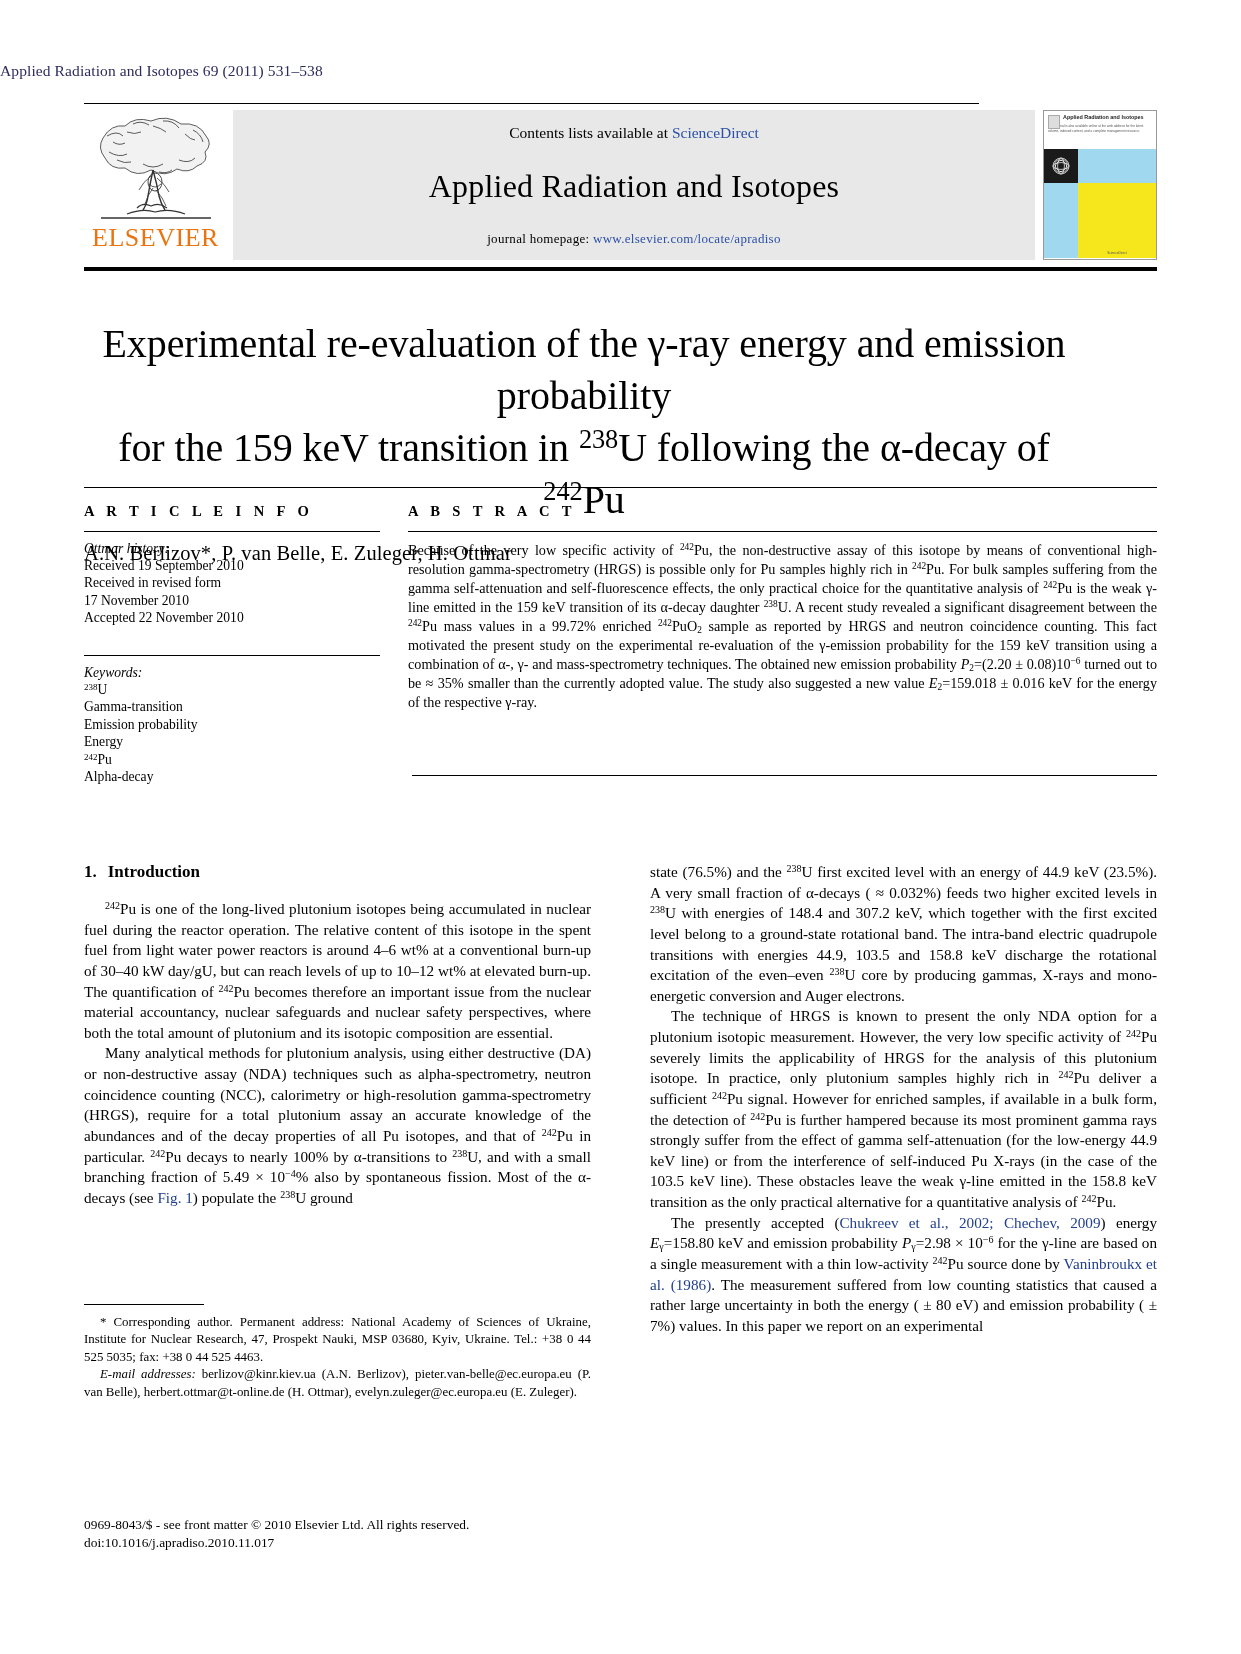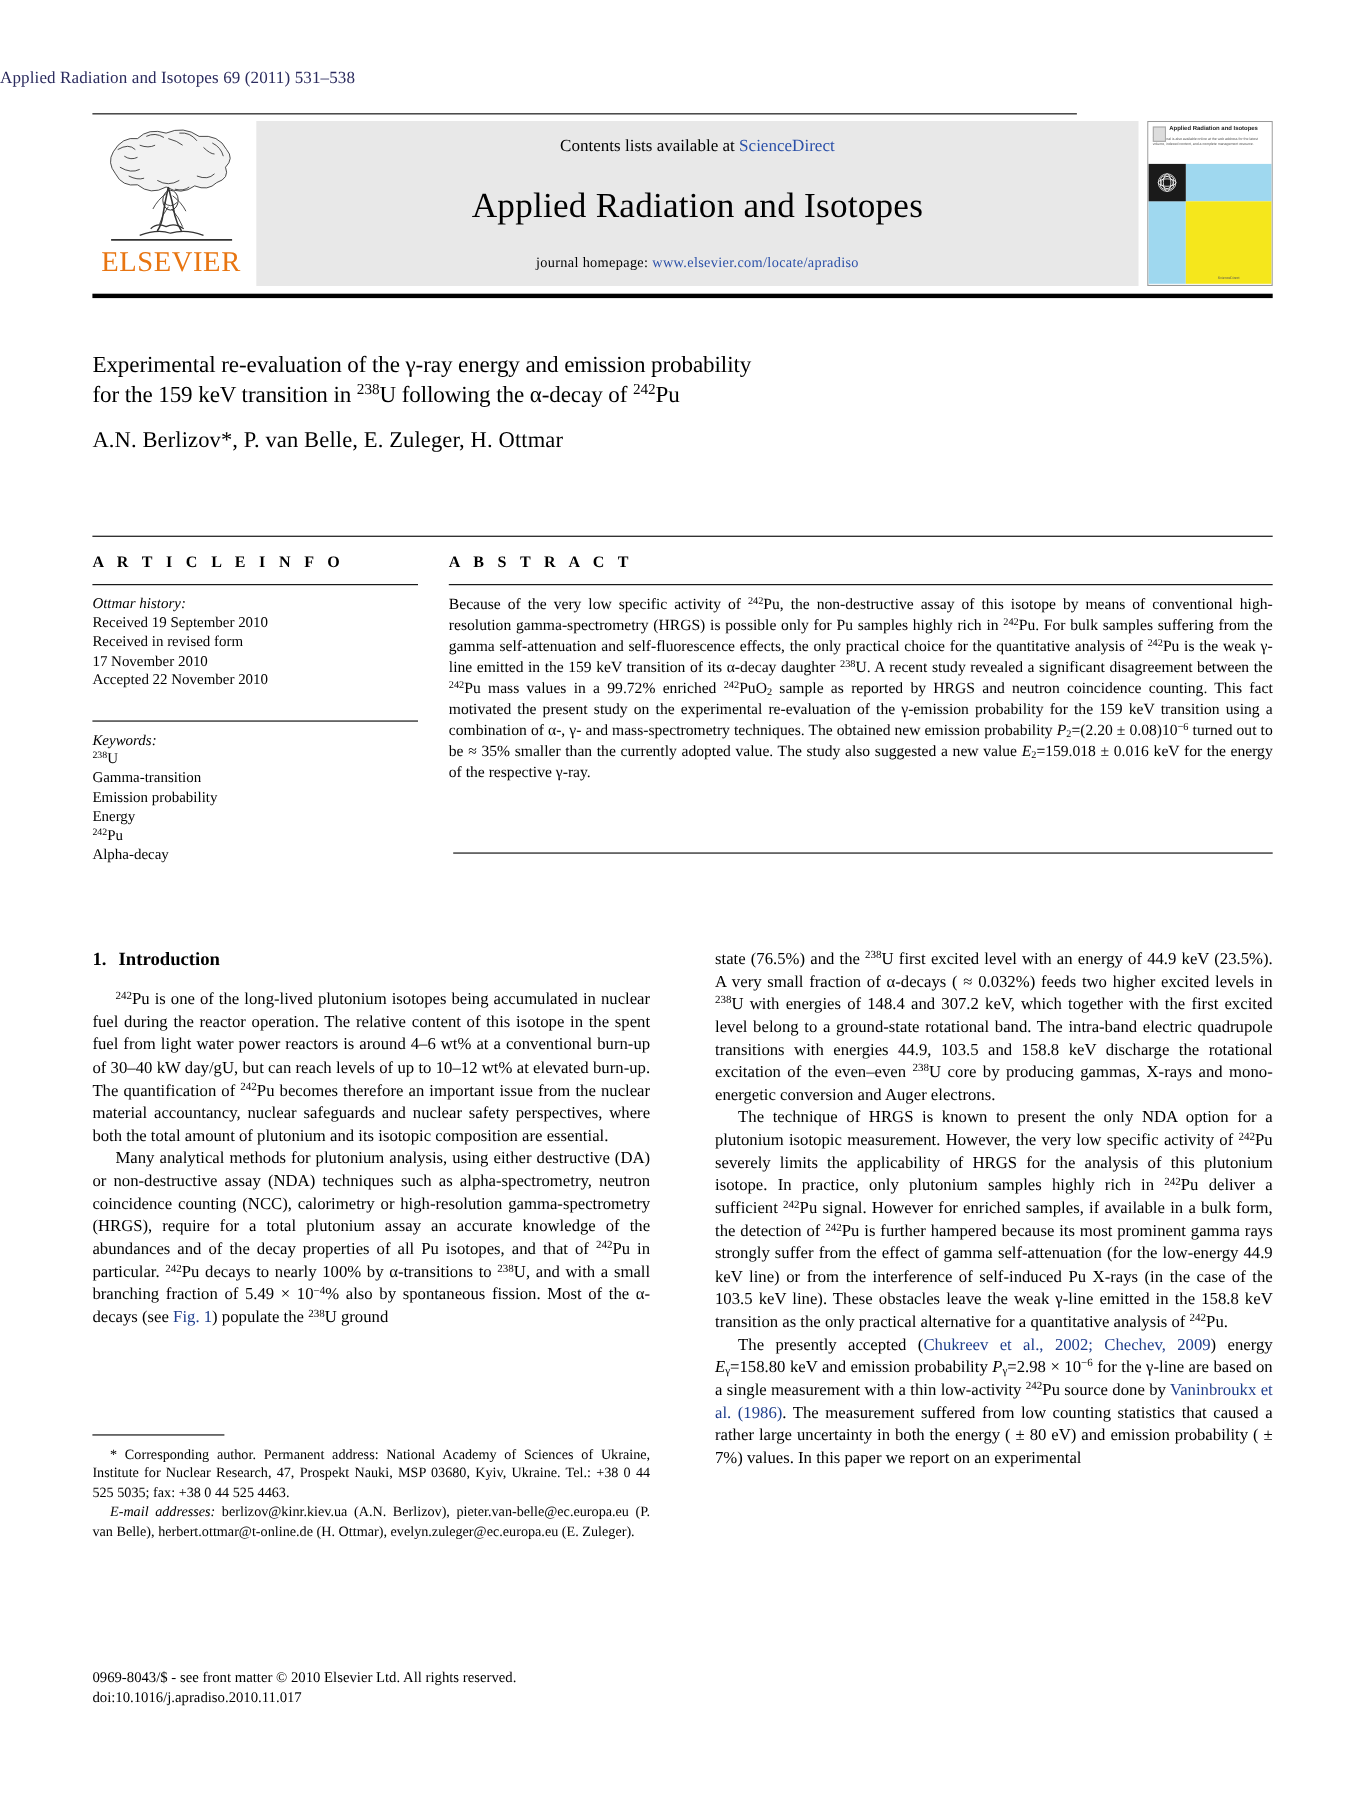--- a/index.html
+++ b/index.html
@@ -126,26 +126,27 @@
     margin-top: 7px;
   }
   
   .title-block {
     position: absolute;
     top: 318px;
     left: 84px;
     width: 1000px;
   }
   .art-title {
-    font-size: 21px;
+    font-size: 40px;
     line-height: 1.30;
     font-weight: 400;
     font-family: "Liberation Serif", serif;
     letter-spacing: -0.1px;
     margin: 0;
+    text-align: center;
   }
   .authors {
     font-size: 20.5px;
     margin-top: 16px;
     letter-spacing: 0.1px;
   }
   .affil {
     font-size: 13.2px;
     font-style: italic;
     margin-top: 13px;

